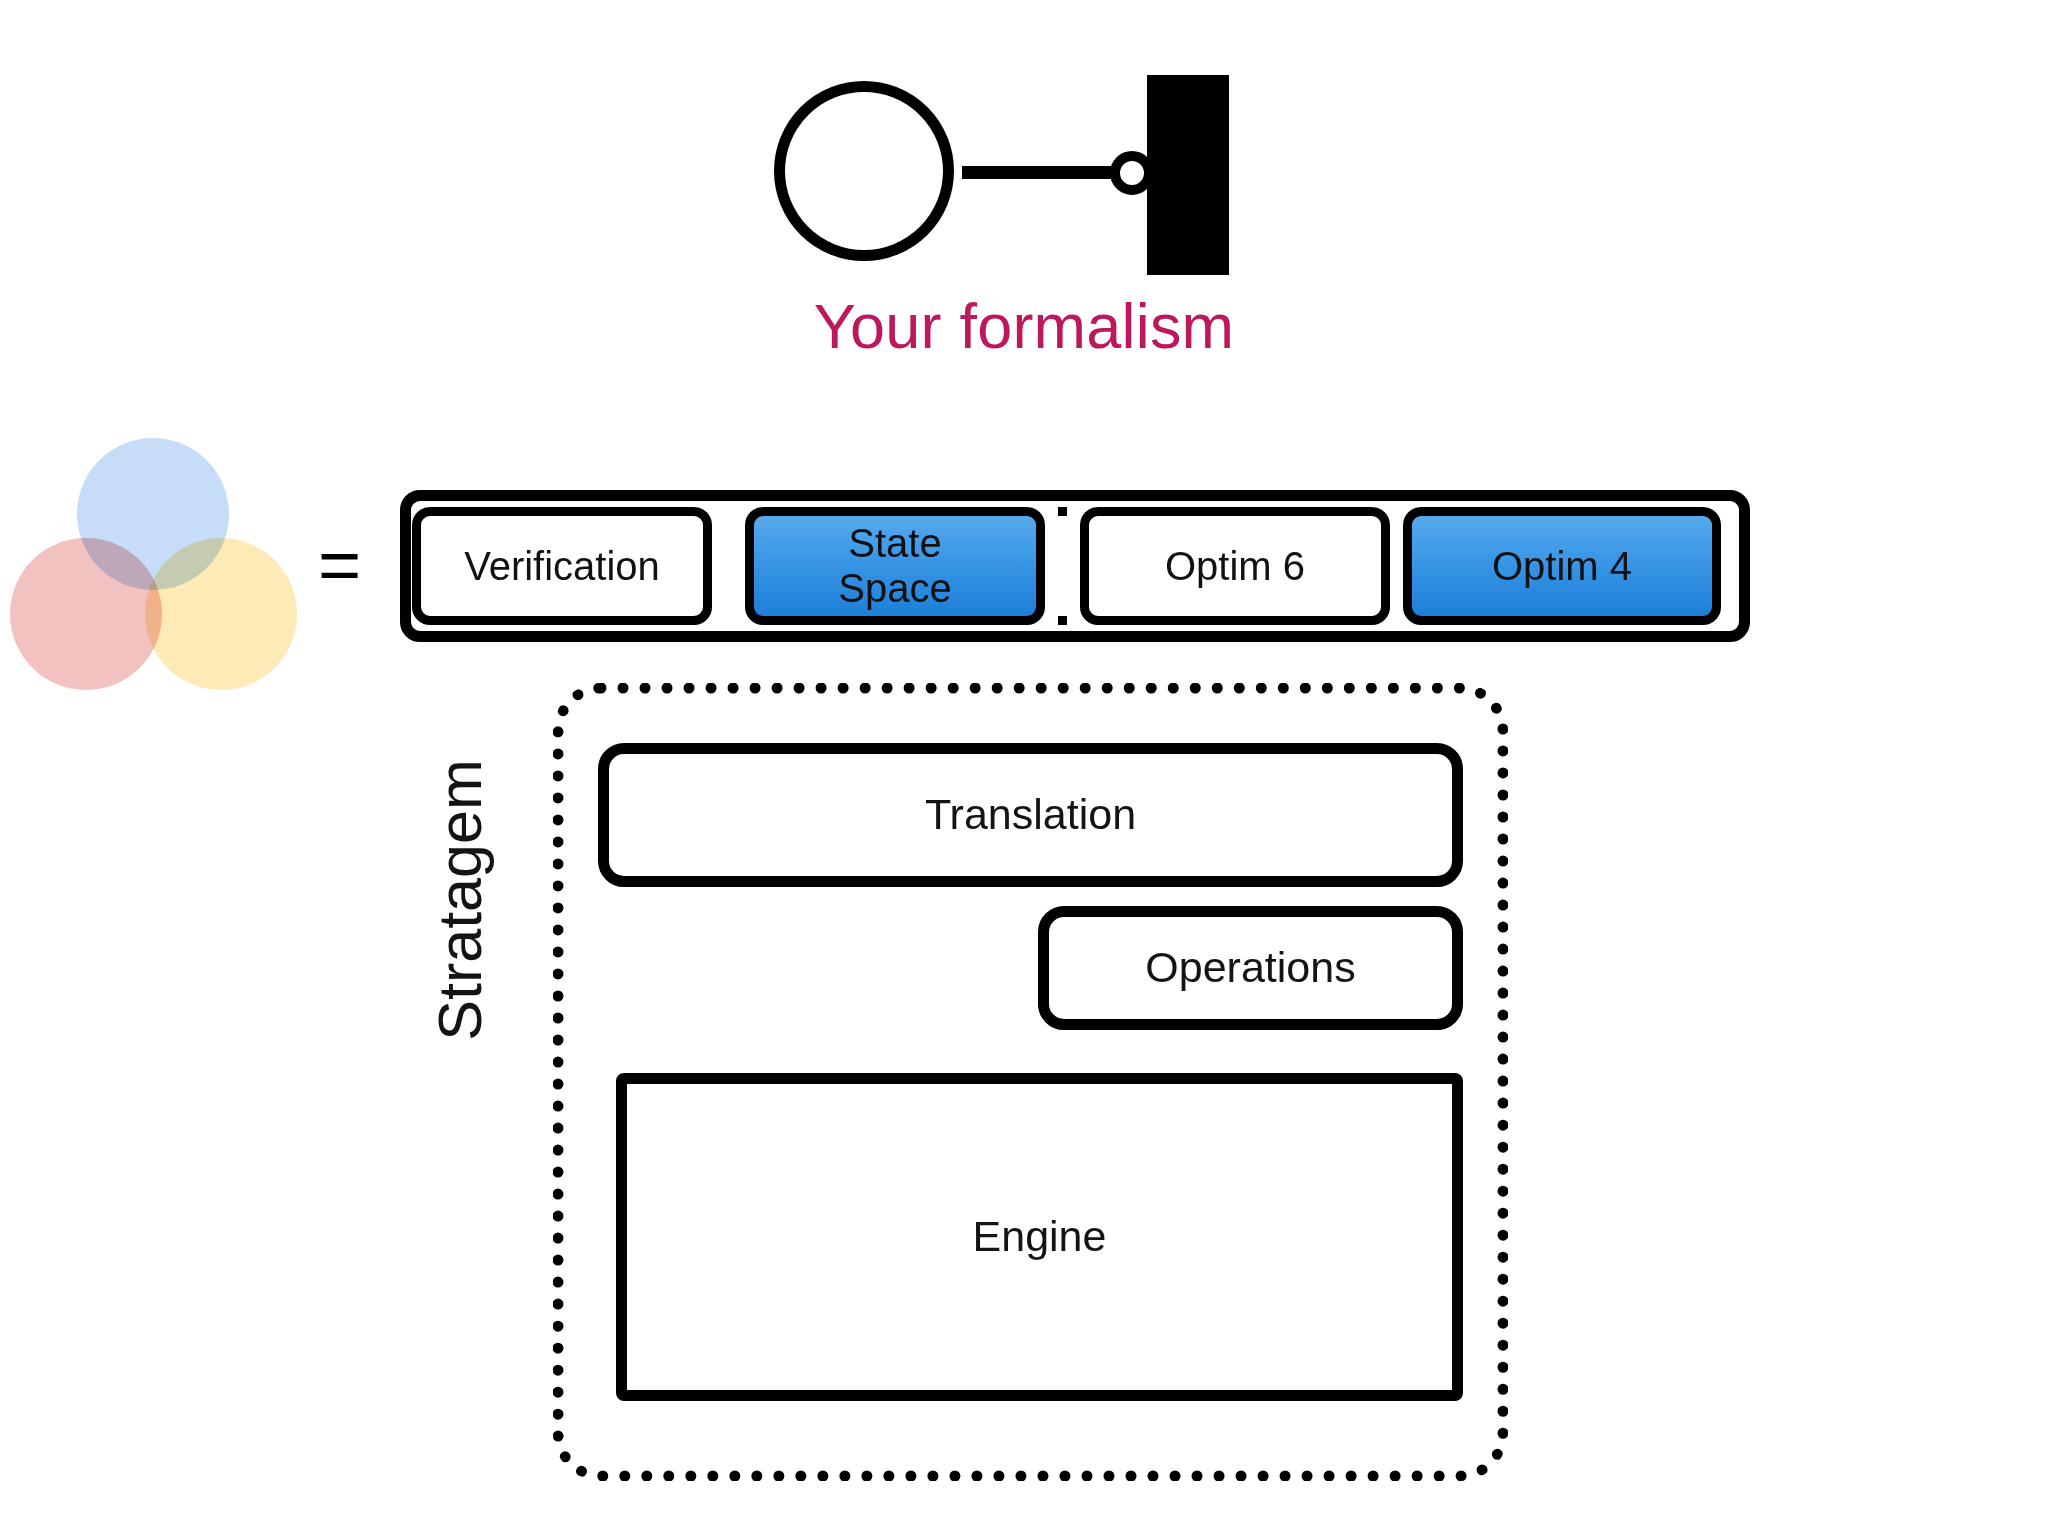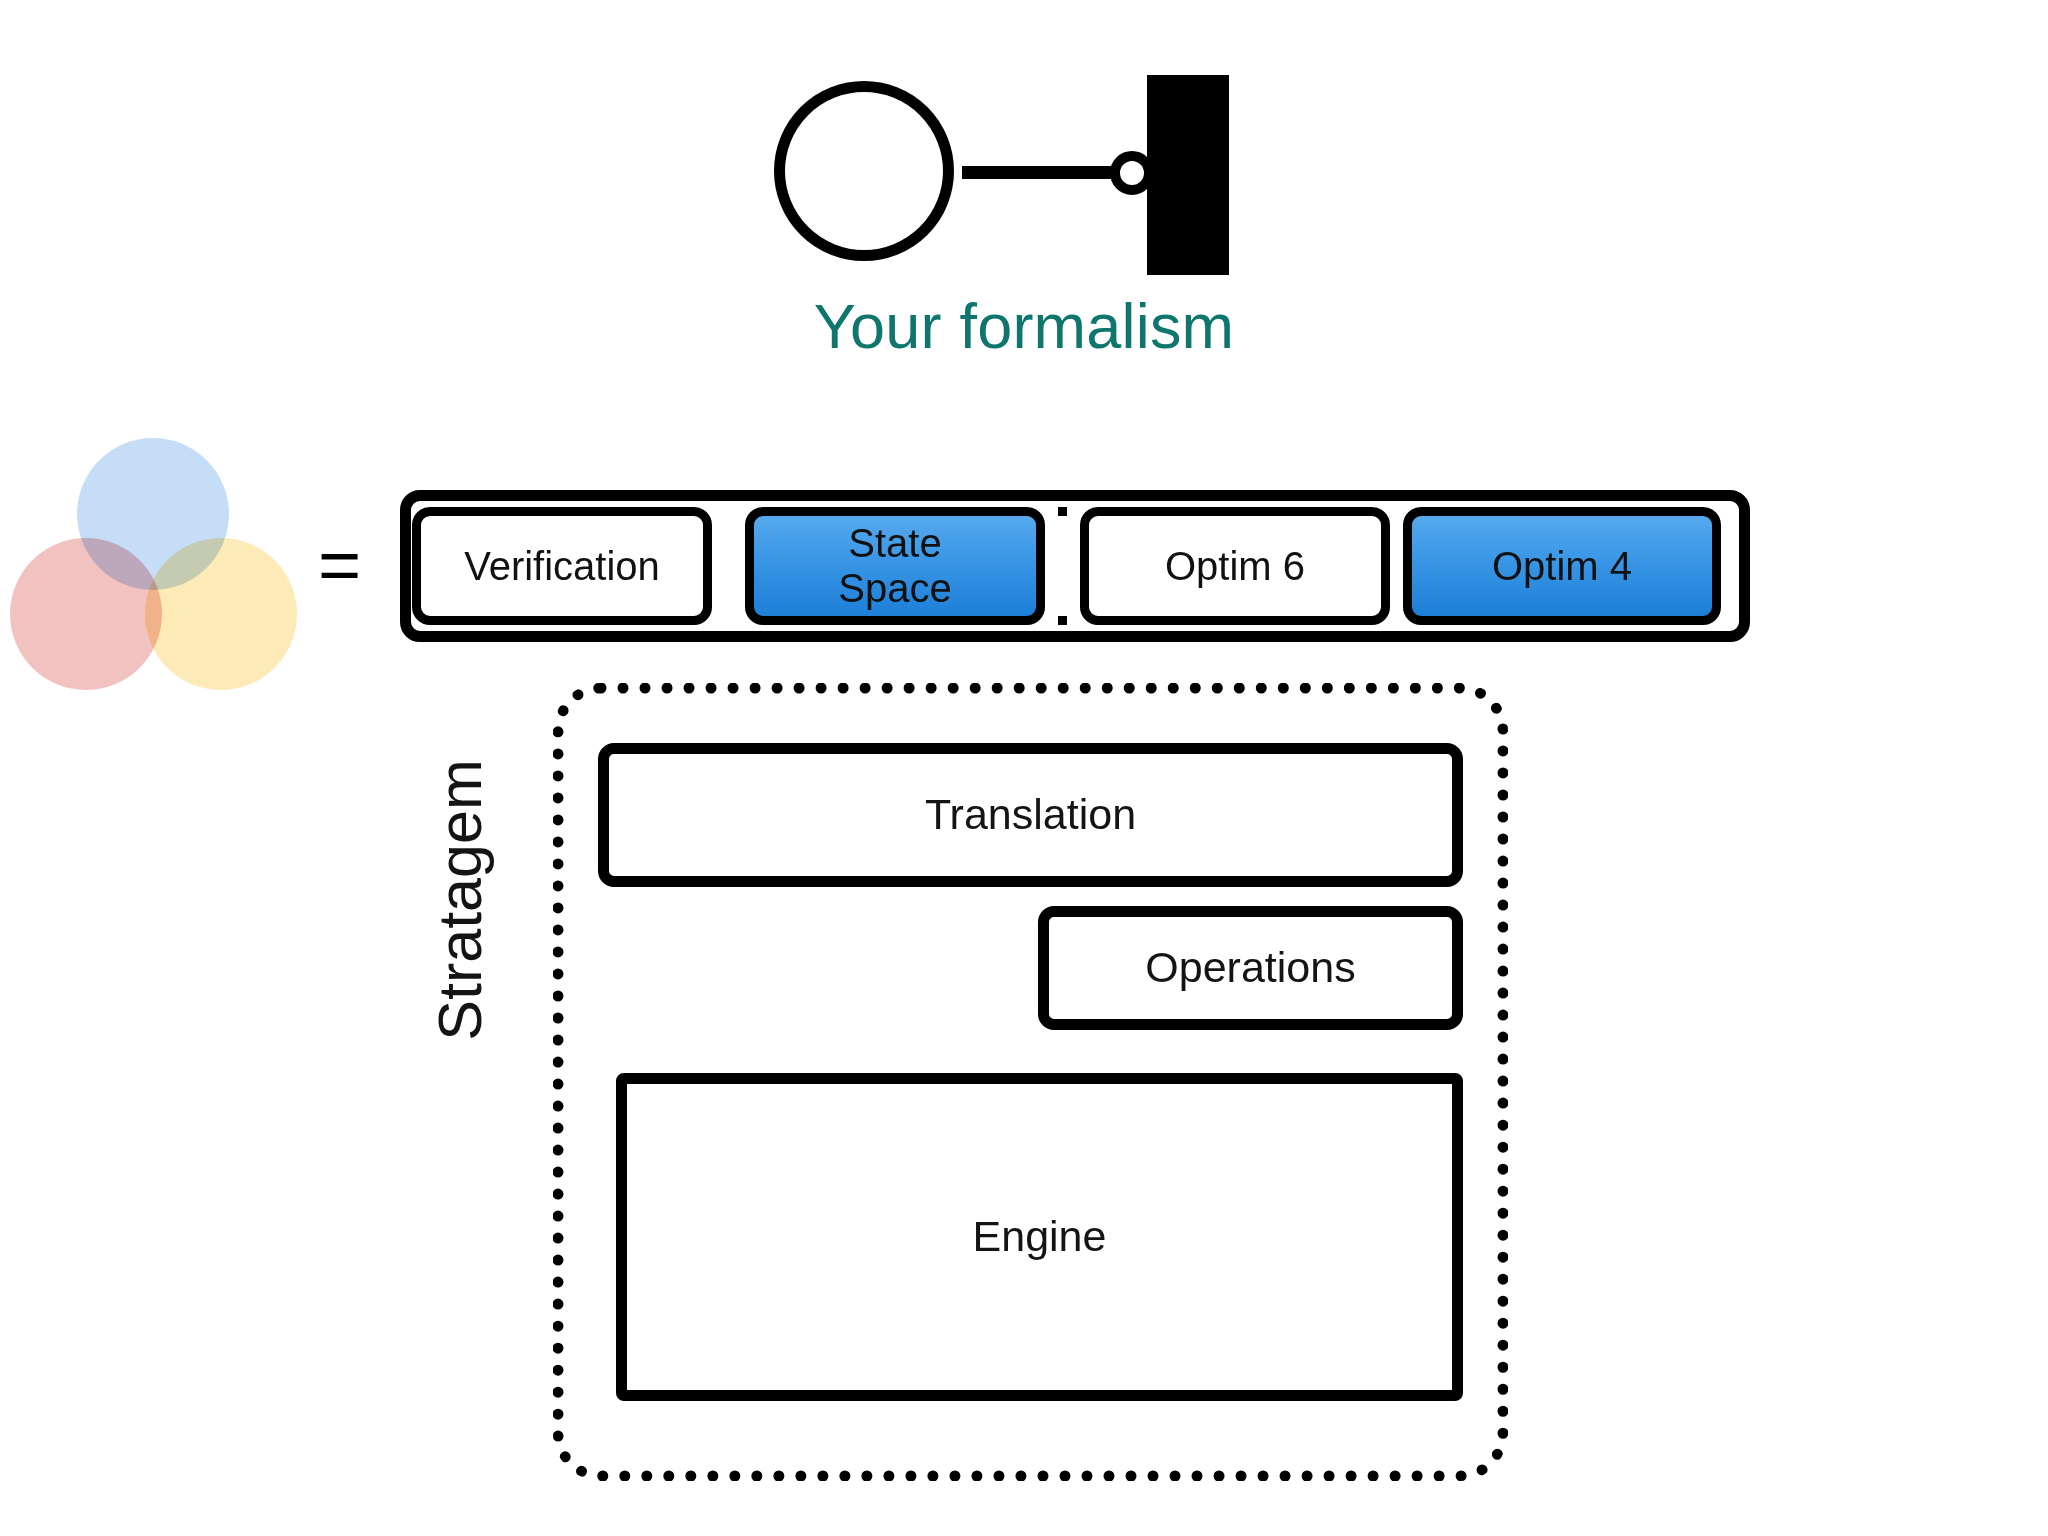--- a/index.html
+++ b/index.html
@@ -65,21 +65,21 @@
 
   #formalism-caption {
     position: absolute;
     left: 0;
     top: 295px;
     width: 2048px;
     text-align: center;
     font-size: 63px;
     line-height: 1;
     letter-spacing: 0.2px;
-    color: #0f766e;
+    color: #be185d;
   }
 
   
   #venn {
     position: absolute;
     left: 8px;
     top: 438px;
     width: 290px;
     height: 260px;
   }
@@ -180,21 +180,21 @@
 
   #stratagem-inner {
     position: absolute;
     left: 598px;
     top: 743px;
     width: 865px;
     height: 690px;
   }
   .strat-box {
     border: 11px solid #000;
-    border-radius: 16px;
+    border-radius: 26px;
     background: #fff;
     box-sizing: border-box;
     display: flex;
     align-items: center;
     justify-content: center;
     text-align: center;
     font-size: 43px;
     line-height: 1.15;
     color: #141414;
     white-space: pre-line;

